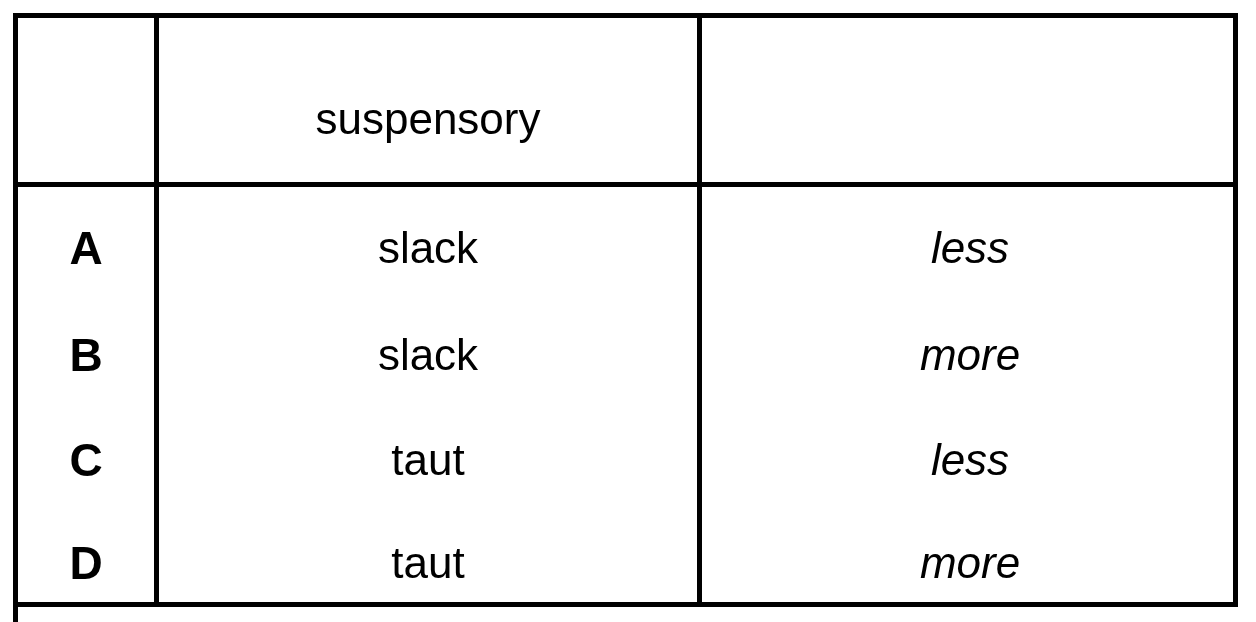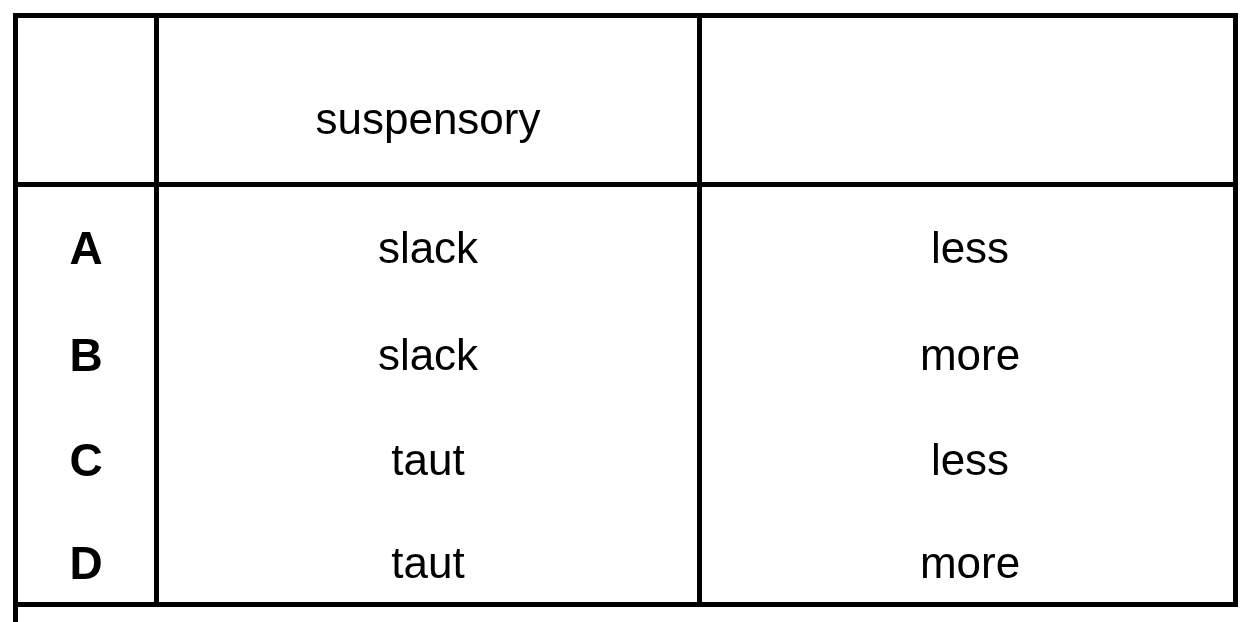--- a/index.html
+++ b/index.html
@@ -92,21 +92,21 @@
     height: 105px;
     display: flex;
     align-items: center;
     justify-content: center;
     text-align: center;
     font-size: 44px;
     line-height: 1.1;
   }
   .cell-label { left: 5px;   width: 136px; font-weight: bold; font-size: 46px; }
   .cell-c1    { left: 146px; width: 538px; font-weight: 400; }
-  .cell-c2    { left: 689px; width: 536px; font-weight: 400; }
+  .cell-c2    { left: 689px; width: 536px; font-weight: 400; font-style: italic; }
 
   
   .cropped-row {
     position: absolute;
     left: 13px;
     top: 607px;
     width: 1225px;
     height: 15px;
     background: #ffffff;
   }

